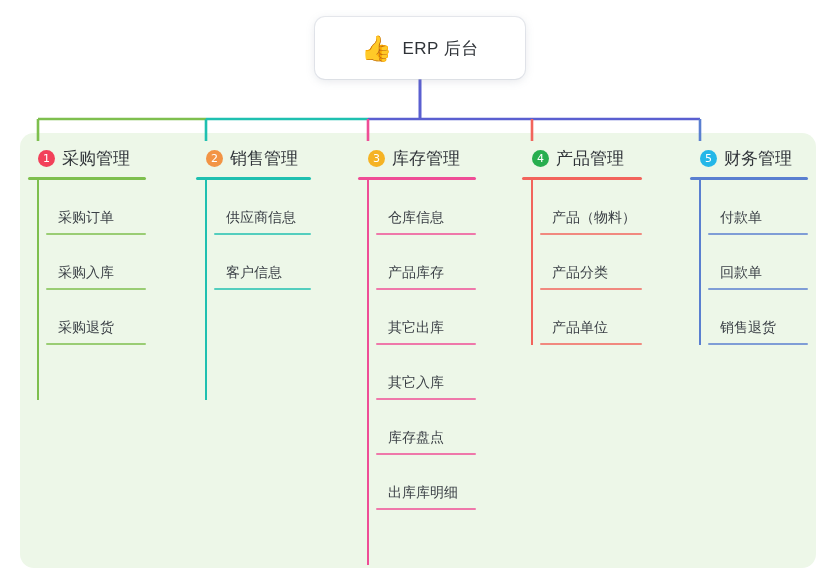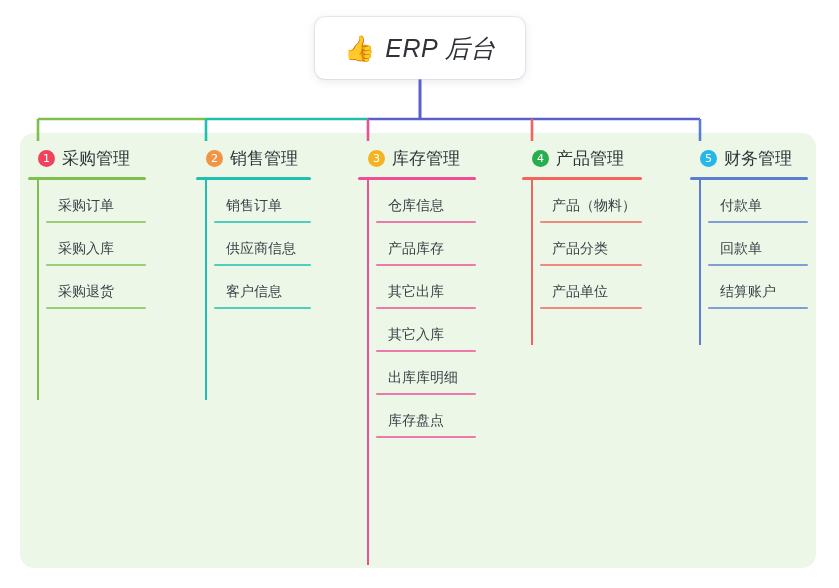--- a/index.html
+++ b/index.html
@@ -14,21 +14,21 @@
 
   
   .root-node{
     position:absolute;left:315px;top:17px;width:210px;height:62px;
     background:#ffffff;border-radius:10px;
     box-shadow:0 2px 10px rgba(120,130,150,.20),0 0 0 1px rgba(210,215,225,.45);
     display:flex;align-items:center;justify-content:center;gap:10px;
     box-sizing:border-box;
   }
   .root-emoji{font-size:25px;line-height:1;}
-  .root-title{font-size:25px;color:#2f3338;letter-spacing:.5px;white-space:nowrap;font-style:italic;}
+  .root-title{font-size:17px;color:#2f3338;letter-spacing:.5px;white-space:nowrap;}
 
   
   #wires{position:absolute;left:0;top:0;width:839px;height:588px;pointer-events:none;}
 
   
   .panel{
     position:absolute;left:20px;top:133px;width:796px;height:435px;
     background:#edf7e8;border-radius:14px;
   }
 
@@ -39,21 +39,21 @@
     width:17px;height:17px;border-radius:50%;
     color:#ffffff;font-size:11px;line-height:17px;text-align:center;
     flex:0 0 auto;font-family:"DejaVu Sans",sans-serif;
   }
   .col-title{font-size:17px;color:#2f3338;white-space:nowrap;}
   .head-rule{height:3px;border-radius:2px;margin-top:7px;}
 
   
   .children{position:relative;margin-top:0;padding-left:18px;}
   .spine{position:absolute;left:9px;top:0;width:2px;}
-  .leaf{position:relative;height:43px;}
+  .leaf{position:relative;height:55px;}
   .leaf-text{
     position:absolute;left:12px;bottom:8px;
     font-size:14px;color:#3a3f45;white-space:nowrap;
   }
   .leaf-rule{position:absolute;left:0;bottom:0;height:2px;width:100%;border-radius:1px;}
 </style>
 </head>
 <body>
 
 <div id="canvas">
@@ -104,24 +104,20 @@
       </div>
       <div class="col" style="left: 196px; width: 115px;">
         <div class="col-head">
           <span class="badge" style="background: rgb(242, 148, 69);">2</span>
           <span class="col-title">销售管理</span>
         </div>
         <div class="head-rule" style="background: rgb(31, 192, 176);"></div>
         <div class="children">
           <div class="spine" style="background: rgb(31, 192, 176); height: 220px;"></div>
           <div class="leaf">
-            <span class="leaf-text">销售订单</span>
-            <div class="leaf-rule" style="background: rgb(31, 192, 176); opacity: 0.75;"></div>
-          </div>
-          <div class="leaf">
             <span class="leaf-text">供应商信息</span>
             <div class="leaf-rule" style="background: rgb(31, 192, 176); opacity: 0.75;"></div>
           </div>
           <div class="leaf">
             <span class="leaf-text">客户信息</span>
             <div class="leaf-rule" style="background: rgb(31, 192, 176); opacity: 0.75;"></div>
           </div>
         </div>
       </div>
       <div class="col" style="left: 358px; width: 118px;">
@@ -142,25 +138,25 @@
           </div>
           <div class="leaf">
             <span class="leaf-text">其它出库</span>
             <div class="leaf-rule" style="background: rgb(239, 77, 150); opacity: 0.75;"></div>
           </div>
           <div class="leaf">
             <span class="leaf-text">其它入库</span>
             <div class="leaf-rule" style="background: rgb(239, 77, 150); opacity: 0.75;"></div>
           </div>
           <div class="leaf">
+            <span class="leaf-text">库存盘点</span>
+            <div class="leaf-rule" style="background: rgb(239, 77, 150); opacity: 0.75;"></div>
+          </div>
+          <div class="leaf">
             <span class="leaf-text">出库库明细</span>
-            <div class="leaf-rule" style="background: rgb(239, 77, 150); opacity: 0.75;"></div>
-          </div>
-          <div class="leaf">
-            <span class="leaf-text">库存盘点</span>
             <div class="leaf-rule" style="background: rgb(239, 77, 150); opacity: 0.75;"></div>
           </div>
         </div>
       </div>
       <div class="col" style="left: 522px; width: 120px;">
         <div class="col-head">
           <span class="badge" style="background: rgb(39, 174, 79);">4</span>
           <span class="col-title">产品管理</span>
         </div>
         <div class="head-rule" style="background: rgb(242, 100, 92);"></div>
@@ -190,19 +186,19 @@
           <div class="spine" style="background: rgb(90, 127, 208); height: 165px;"></div>
           <div class="leaf">
             <span class="leaf-text">付款单</span>
             <div class="leaf-rule" style="background: rgb(90, 127, 208); opacity: 0.75;"></div>
           </div>
           <div class="leaf">
             <span class="leaf-text">回款单</span>
             <div class="leaf-rule" style="background: rgb(90, 127, 208); opacity: 0.75;"></div>
           </div>
           <div class="leaf">
-            <span class="leaf-text">结算账户</span>
+            <span class="leaf-text">销售退货</span>
             <div class="leaf-rule" style="background: rgb(90, 127, 208); opacity: 0.75;"></div>
           </div>
         </div>
       </div>
     </div>
 </div>
 
 </body></html>

